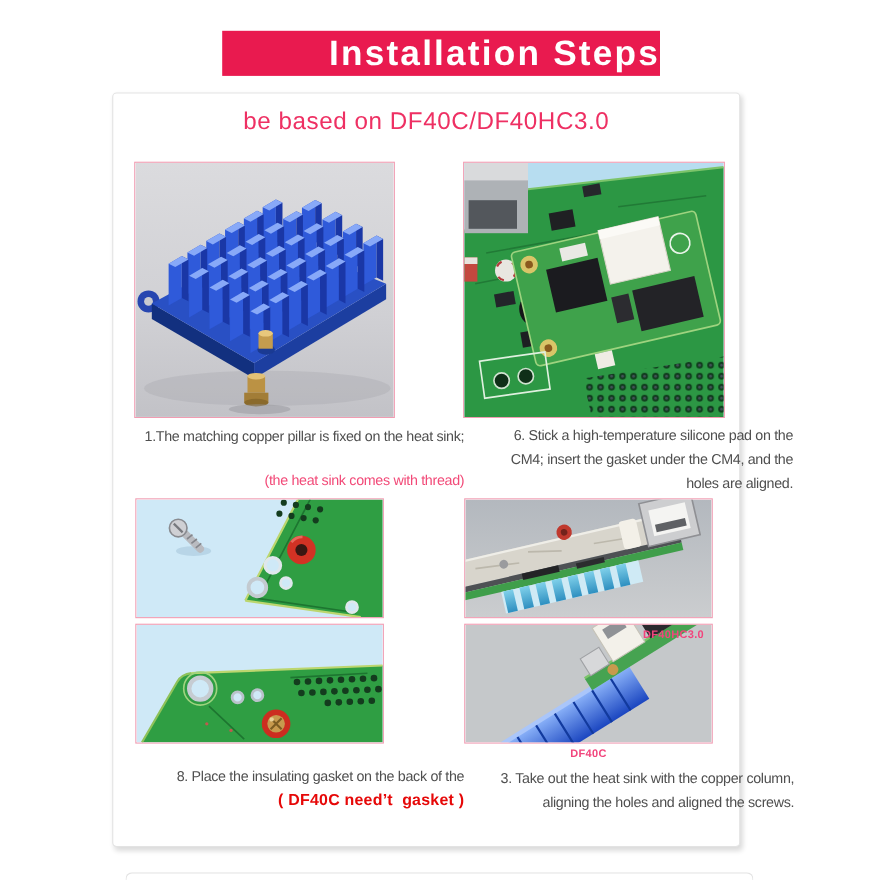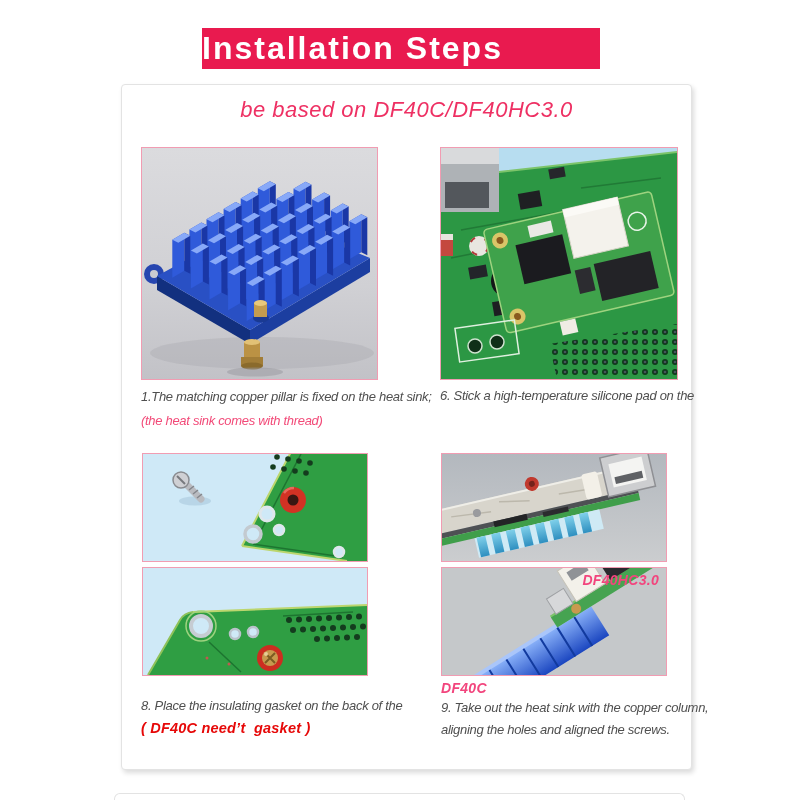--- a/index.html
+++ b/index.html
@@ -1,47 +1,47 @@
 <!DOCTYPE html>
 <html style="--banner_bg: #e91a4f; --accent_pink: #ee3063; --label_pink: #f2457d; --note_pink: #f24a78; --border_pink: #f19cb2; --warning_red: #e60808; --text_dark: #4f4f4f; --card_border: #e3e3e3;"><head>
 <meta charset="utf-8">
 <style>
   html,body{margin:0;padding:0;background:#ffffff;}
   .screen{position:relative;width:800px;height:800px;background:#ffffff;overflow:hidden;
           font-family:"Liberation Sans","DejaVu Sans",sans-serif;}
   .banner{position:absolute;left:202px;top:28px;width:398px;height:41px;
-          background:var(--banner_bg,#e91a4f);display:flex;align-items:center;justify-content:flex-start;}
+          background:var(--banner_bg,#e91a4f);display:flex;align-items:center;justify-content:flex-end;}
   .banner span{color:#fff;font-weight:700;font-size:32px;letter-spacing:2px;}
-  .card{position:absolute;left:121px;top:84px;width:569px;height:684px;background:#fff;
+  .card{position:absolute;left:102px;top:84px;width:569px;height:684px;background:#fff;
         border:1px solid var(--card_border,#e3e3e3);border-radius:4px;
-        box-shadow:2px 3px 5px rgba(0,0,0,.14);font-style:italic;}
+        box-shadow:2px 3px 5px rgba(0,0,0,.14);}
   .card-next{position:absolute;left:114px;top:793px;width:569px;height:8px;background:#fff;
         border:1px solid var(--card_border,#e3e3e3);border-bottom:none;border-radius:6px 6px 0 0;}
   .subtitle{position:absolute;left:0;right:0;top:12px;text-align:center;
         color:var(--accent_pink,#ee3063);font-size:22px;letter-spacing:.5px;}
   .panel{position:absolute;border:1px solid var(--border_pink,#f19cb2);overflow:hidden;margin:0;padding:0;}
   .panel svg{display:block;}
   #p1{left:19px;top:62px;width:235px;height:231px;}
   #p2{left:318px;top:62px;width:236px;height:231px;}
   #p3a{left:20px;top:368px;width:224px;height:107px;}
   #p3b{left:20px;top:482px;width:224px;height:107px;}
   #p4a{left:319px;top:368px;width:224px;height:107px;}
   #p4b{left:319px;top:482px;width:224px;height:107px;}
-  .cap{position:absolute;color:var(--text_dark,#4f4f4f);font-size:13px;letter-spacing:-.3px;width:300px;}
+  .cap{position:absolute;color:var(--text_dark,#4f4f4f);font-size:13px;letter-spacing:-.3px;width:300px;text-align:right;}
   .cap p{margin:0;line-height:22px;white-space:pre;}
-  .cap p.pink{color:var(--note_pink,#f24a78);margin-top:2px;}
+  .cap p.pink{color:var(--note_pink,#f24a78);margin-top:18px;}
   .cap p.warning{color:var(--warning_red,#e60808);font-weight:700;font-size:14.5px;
         letter-spacing:.2px;}
   #cap1{left:19px;top:301px;}
   #cap2{left:318px;top:300px;}
   #cap3{left:19px;top:610px;}
   #cap4{left:319px;top:612px;}
-  .plabel{position:absolute;color:var(--label_pink,#f2457d);font-size:14px;font-weight:700;letter-spacing:.3px;}
+  .plabel{position:absolute;color:var(--label_pink,#f2457d);font-size:10px;font-weight:700;letter-spacing:.3px;}
   .plabel.upper{top:4px;right:7px;}
-  .plabel.lower{left:319px;top:595px;width:226px;text-align:left;}
+  .plabel.lower{left:319px;top:595px;width:226px;text-align:center;}
 </style>
 </head>
 <body>
 
 <div class="screen">
 
   <div class="banner">
     <span>Installation Steps</span>
   </div>
 
@@ -168,20 +168,22 @@
         <rect x="108" y="20" width="16" height="10" fill="#26272b" transform="rotate(-10 116 25)"></rect>
       </svg>
     </figure>
 
     <div class="cap" id="cap1">
       <p>1.The matching copper pillar is fixed on the heat sink;</p>
       <p class="pink">(the heat sink comes with thread)</p>
     </div>
     <div class="cap" id="cap2">
       <p>6. Stick a high-temperature silicone pad on the</p>
+      <p> CM4; insert the gasket under the CM4, and the</p>
+      <p>holes are aligned.</p>
     </div>
 
     <figure class="panel" id="p3a">
       <svg width="224" height="107" viewBox="0 0 224 107">
         <rect width="224" height="107" fill="#cfe9f7"></rect>
         <path d="M99,92 L150,-6 L224,-6 L224,107 L204,107 Z" fill="#2f9e43"></path>
         <path d="M99,92 L150,-6 M99,92 L204,107" stroke="#bcd66e" stroke-width="2" fill="none"></path>
         <path d="M112,88 L158,0 M110,90 L200,103" stroke="#1d7530" stroke-width="1.5" fill="none"></path>
         <circle cx="110" cy="80" r="8" fill="#cfe9f7" stroke="#c3cad0" stroke-width="3.5"></circle>
         <circle cx="124" cy="60" r="7" fill="#cfe9f7" stroke="#dfe7ec" stroke-width="3"></circle>
@@ -321,20 +323,20 @@
       </svg>
       <span class="plabel upper">DF40HC3.0</span>
     </figure>
     <div class="plabel lower">DF40C</div>
 
     <div class="cap" id="cap3">
       <p>8. Place the insulating gasket on the back of the</p>
       <p class="warning">( DF40C need’t  gasket )</p>
     </div>
     <div class="cap" id="cap4">
-      <p>9. Take out the heat sink with the copper column,</p>
+      <p>3. Take out the heat sink with the copper column,</p>
       <p>aligning the holes and aligned the screws.</p>
     </div>
 
   </div>
 
   <div class="card-next"></div>
 </div>
 
 </body></html>

